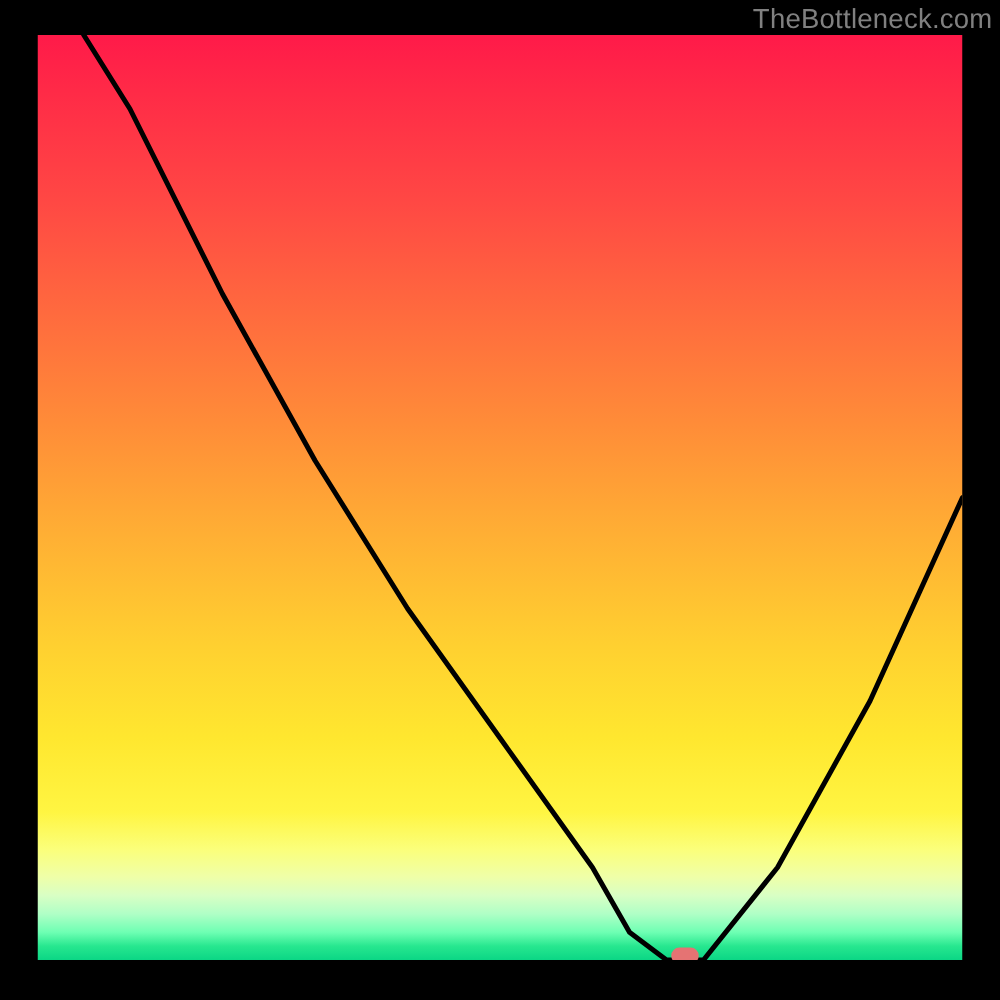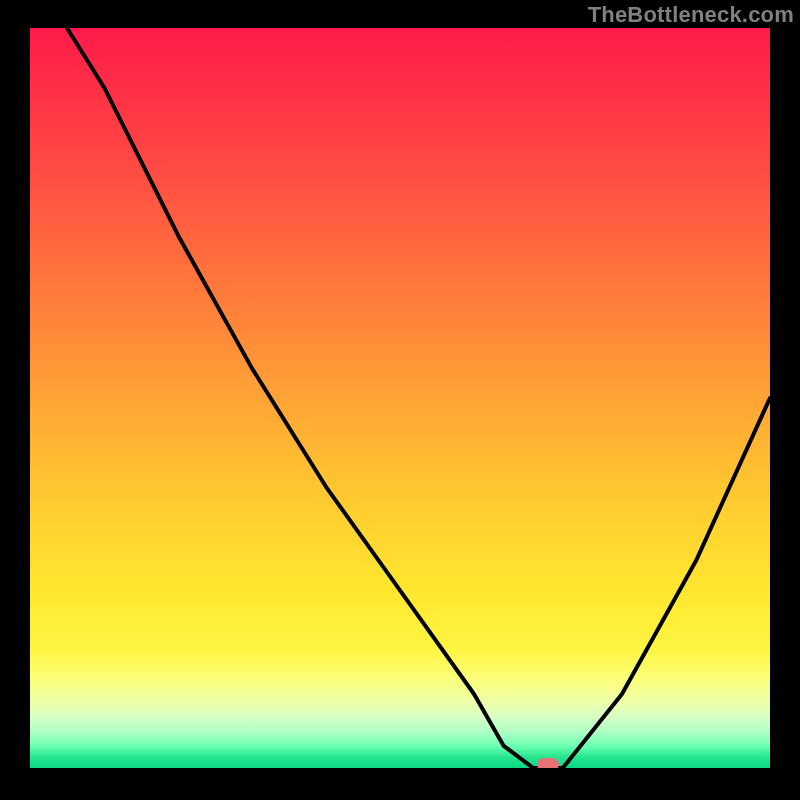--- a/index.html
+++ b/index.html
@@ -16,21 +16,21 @@
     width: 800px;
     height: 800px;
     background: #000;
   }
   .watermark {
     position: absolute;
     top: 2px;
     right: 6px;
     color: #808080;
     font-size: 22px;
-    font-weight: 700;
+    font-weight: 400;
     letter-spacing: 0.2px;
     z-index: 20;
   }
   .plot-area {
     position: absolute;
     left: 30px;
     top: 28px;
     width: 740px;
     height: 740px;
     overflow: hidden;

